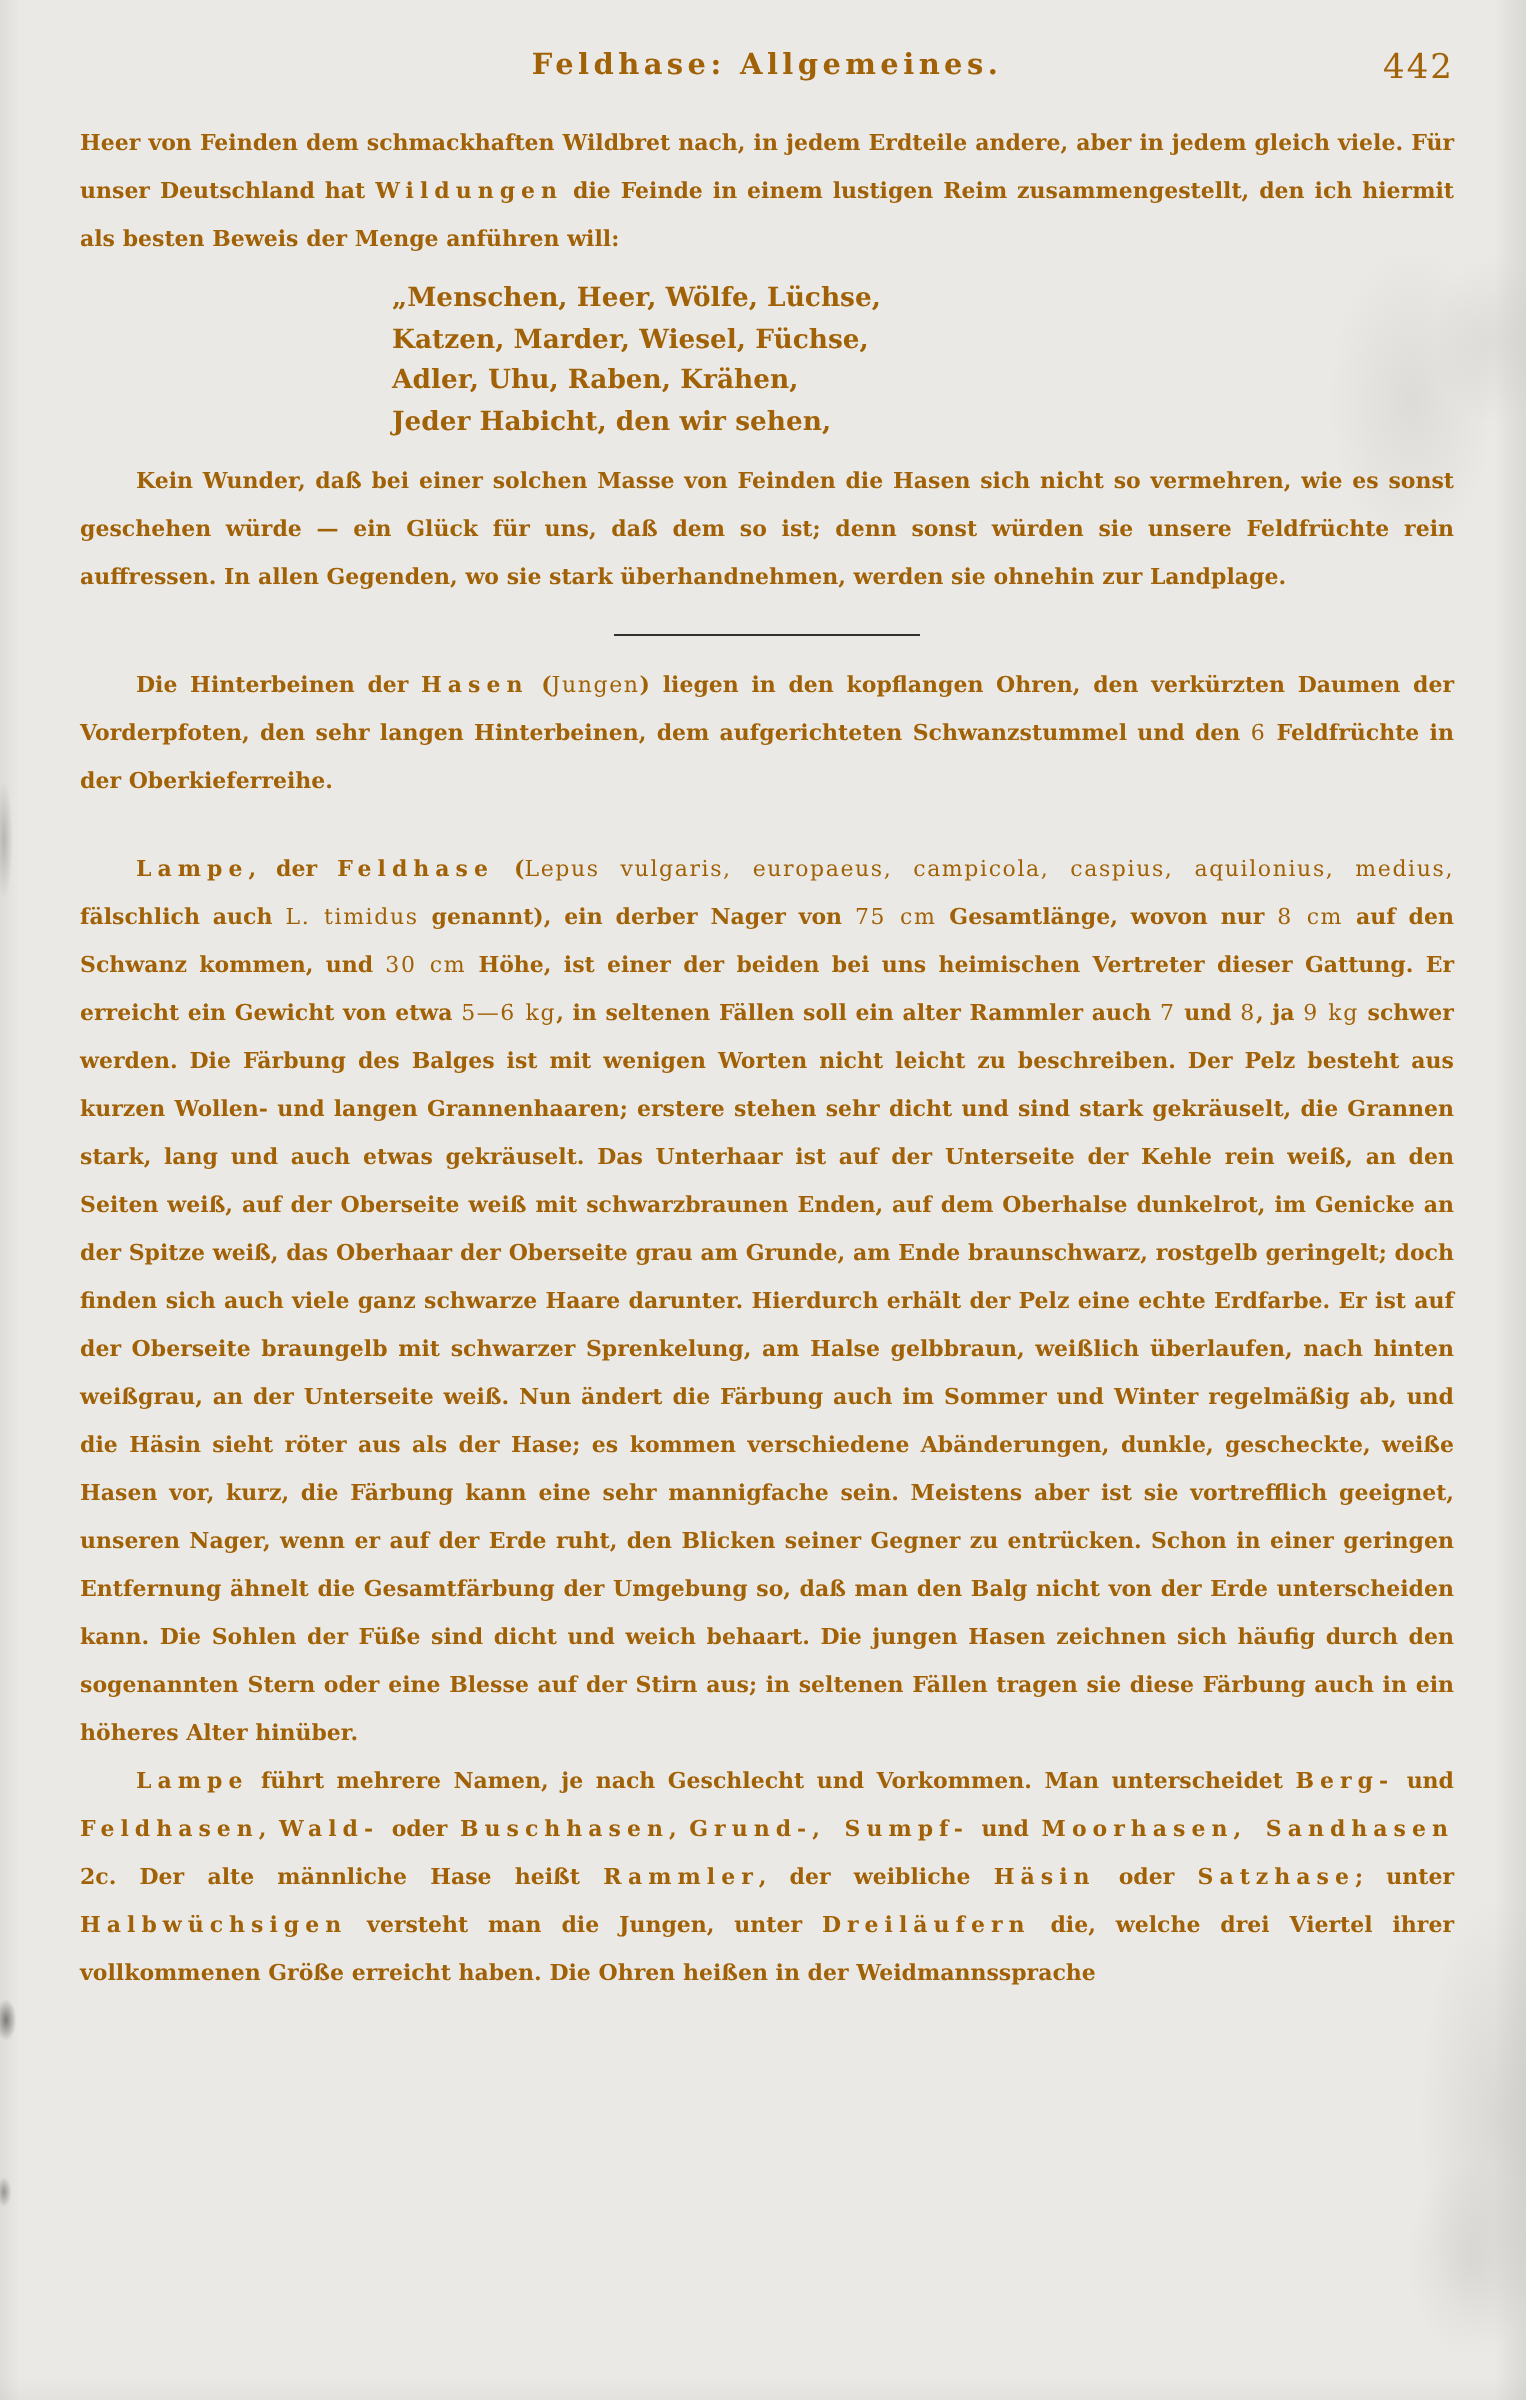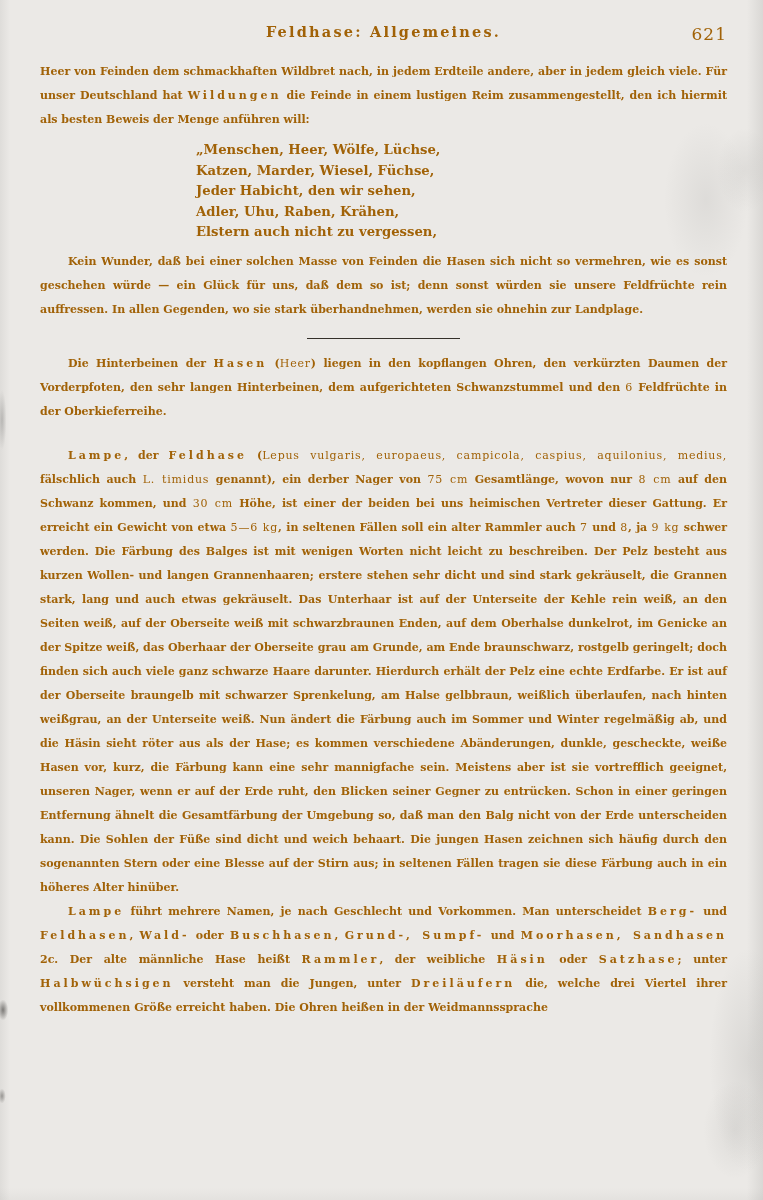--- a/index.html
+++ b/index.html
@@ -92,39 +92,38 @@
 </head>
 <body>
 
 <div class="page" style="background: rgb(235, 233, 230); color: #a16207;">
   <div class="scan-texture"></div>
 
   <div class="content">
 
     <header class="running-head">
       <span class="running-title">Feldhase: Allgemeines.</span>
-      <span class="page-number">621</span>
+      <span class="page-number">442</span>
     </header>
 
     <p class="body-par"><span>Heer von Feinden dem schmackhaften Wildbret nach, in jedem Erdteile andere, aber in jedem gleich viele.  Für unser Deutschland hat </span><span class="sperr">Wildungen</span><span> die Feinde in einem lustigen Reim zusammengestellt, den ich hiermit als besten Beweis der Menge anführen will:</span></p>
 
     <div class="poem">
         <div class="poem-line">„Menschen, Heer, Wölfe, Lüchse,</div>
         <div class="poem-line">Katzen, Marder, Wiesel, Füchse,</div>
+        <div class="poem-line">Adler, Uhu, Raben, Krähen,</div>
         <div class="poem-line">Jeder Habicht, den wir sehen,</div>
-        <div class="poem-line">Adler, Uhu, Raben, Krähen,</div>
-        <div class="poem-line">Elstern auch nicht zu vergessen,</div>
       </div>
 
     <p class="body-par indent"><span>Kein Wunder, daß bei einer solchen Masse von Feinden die Hasen sich nicht so vermehren, wie es sonst geschehen würde — ein Glück für uns, daß dem so ist; denn sonst würden sie unsere Feldfrüchte rein auffressen.  In allen Gegenden, wo sie stark überhandnehmen, werden sie ohnehin zur Landplage.</span></p>
 
     <div class="divider-wrap">
       <span class="divider-line"></span>
     </div>
 
-    <p class="body-par indent"><span>Die Hinterbeinen der </span><span class="sperr">Hasen</span><span> (</span><span class="antiqua">Heer</span><span>) liegen in den kopflangen Ohren, den verkürzten Daumen der Vorderpfoten, den sehr langen Hinterbeinen, dem aufgerichteten Schwanzstummel und den </span><span class="antiqua">6</span><span> Feldfrüchte in der Oberkieferreihe.</span></p>
+    <p class="body-par indent"><span>Die Hinterbeinen der </span><span class="sperr">Hasen</span><span> (</span><span class="antiqua">Jungen</span><span>) liegen in den kopflangen Ohren, den verkürzten Daumen der Vorderpfoten, den sehr langen Hinterbeinen, dem aufgerichteten Schwanzstummel und den </span><span class="antiqua">6</span><span> Feldfrüchte in der Oberkieferreihe.</span></p>
 
     <p class="body-par indent mt-md"><span class="sperr">Lampe</span><span>, der </span><span class="sperr">Feldhase</span><span> (</span><span class="antiqua">Lepus vulgaris, europaeus, campicola, caspius, aquilonius, medius,</span><span> fälschlich auch </span><span class="antiqua">L. timidus</span><span> genannt), ein derber Nager von </span><span class="antiqua">75 cm</span><span> Gesamtlänge, wovon nur </span><span class="antiqua">8 cm</span><span> auf den Schwanz kommen, und </span><span class="antiqua">30 cm</span><span> Höhe, ist einer der beiden bei uns heimischen Vertreter dieser Gattung.  Er erreicht ein Gewicht von etwa </span><span class="antiqua">5—6 kg</span><span>, in seltenen Fällen soll ein alter Rammler auch </span><span class="antiqua">7</span><span> und </span><span class="antiqua">8</span><span>, ja </span><span class="antiqua">9 kg</span><span> schwer werden.  Die Färbung des Balges ist mit wenigen Worten nicht leicht zu beschreiben.  Der Pelz besteht aus kurzen Wollen- und langen Grannenhaaren; erstere stehen sehr dicht und sind stark gekräuselt, die Grannen stark, lang und auch etwas gekräuselt.  Das Unterhaar ist auf der Unterseite der Kehle rein weiß, an den Seiten weiß, auf der Oberseite weiß mit schwarzbraunen Enden, auf dem Oberhalse dunkelrot, im Genicke an der Spitze weiß, das Oberhaar der Oberseite grau am Grunde, am Ende braunschwarz, rostgelb geringelt; doch finden sich auch viele ganz schwarze Haare darunter.  Hierdurch erhält der Pelz eine echte Erdfarbe.  Er ist auf der Oberseite braungelb mit schwarzer Sprenkelung, am Halse gelbbraun, weißlich überlaufen, nach hinten weißgrau, an der Unterseite weiß.  Nun ändert die Färbung auch im Sommer und Winter regelmäßig ab, und die Häsin sieht röter aus als der Hase; es kommen verschiedene Abänderungen, dunkle, gescheckte, weiße Hasen vor, kurz, die Färbung kann eine sehr mannigfache sein.  Meistens aber ist sie vortrefflich geeignet, unseren Nager, wenn er auf der Erde ruht, den Blicken seiner Gegner zu entrücken.  Schon in einer geringen Entfernung ähnelt die Gesamtfärbung der Umgebung so, daß man den Balg nicht von der Erde unterscheiden kann.  Die Sohlen der Füße sind dicht und weich behaart.  Die jungen Hasen zeichnen sich häufig durch den sogenannten Stern oder eine Blesse auf der Stirn aus; in seltenen Fällen tragen sie diese Färbung auch in ein höheres Alter hinüber.</span></p>
 
     <p class="body-par indent"><span class="sperr">Lampe</span><span> führt mehrere Namen, je nach Geschlecht und Vorkommen.  Man unterscheidet </span><span class="sperr">Berg-</span><span> und </span><span class="sperr">Feldhasen</span><span>, </span><span class="sperr">Wald-</span><span> oder </span><span class="sperr">Buschhasen</span><span>, </span><span class="sperr">Grund-, Sumpf-</span><span> und </span><span class="sperr">Moorhasen, Sandhasen</span><span> 2c.  Der alte männliche Hase heißt </span><span class="sperr">Rammler</span><span>, der weibliche </span><span class="sperr">Häsin</span><span> oder </span><span class="sperr">Satzhase</span><span>; unter </span><span class="sperr">Halbwüchsigen</span><span> versteht man die Jungen, unter </span><span class="sperr">Dreiläufern</span><span> die, welche drei Viertel ihrer vollkommenen Größe erreicht haben.  Die Ohren heißen in der Weidmannssprache </span></p>
 
   </div>
 </div>
 
 </body></html>

